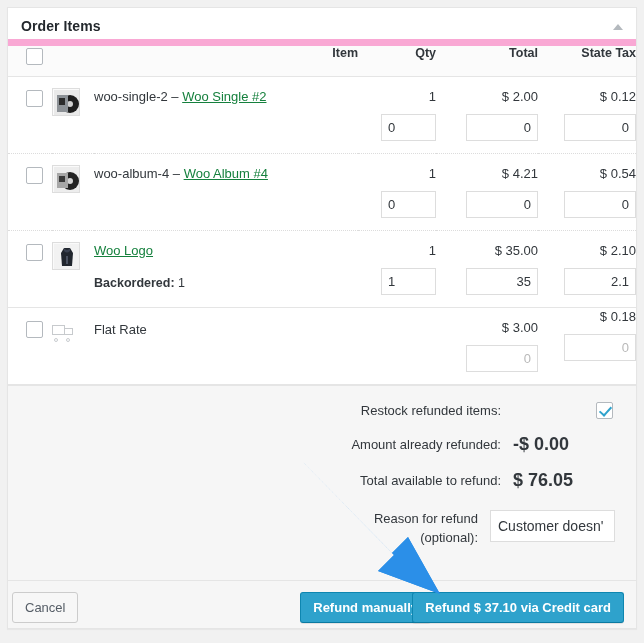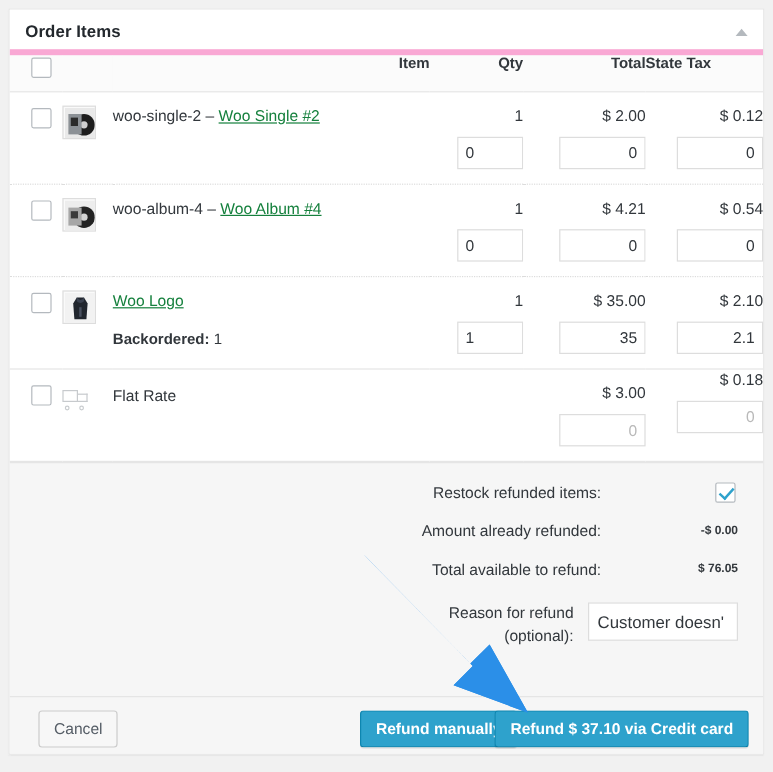--- a/index.html
+++ b/index.html
@@ -17,21 +17,21 @@
     background: #ffffff;
     border: 1px solid #e5e5e5;
     box-shadow: 0 1px 1px rgba(0,0,0,.04);
     overflow: hidden;
   }
 
   
   .panel-head {
     position: relative;
     height: 38px;
-    border-bottom: 5px solid #f9a8d4;
+    border-bottom: 7px solid #f9a8d4;
     background: #fff;
   }
   .panel-title {
     position: absolute;
     left: 13px; top: 10px;
     font-size: 14px;
     font-weight: bold;
     color: #23282d;
     letter-spacing: .1px;
   }
@@ -65,21 +65,21 @@
   }
   .col-cb    { width: 44px; }
   .col-thumb { width: 42px; }
   .col-name  { width: 264px; }
   .col-qty   { width: 78px; }
   .col-total { width: 102px; }
   .col-tax   { width: 98px; }
 
   th.th-item { text-align: right; padding-left: 6px; }
   th.th-num  { text-align: right; padding-right: 22px; }
-  th.th-tax  { text-align: left; padding-right: 22px; }
+  th.th-tax  { text-align: right; padding-right: 22px; }
 
   tbody tr.item-row td {
     border-bottom: 1px dotted #dcdcdc;
     padding-top: 11px;
     padding-bottom: 12px;
     background: #fff;
   }
   tbody tr.item-row.last-item td { border-bottom: 1px solid #e5e5e5; }
   tbody tr.shipping-row td { border-bottom: 1px solid #e5e5e5; }
 
@@ -196,25 +196,25 @@
     margin-bottom: 15px;
   }
   .rlabel {
     font-size: 13px;
     color: #32373c;
     text-align: right;
     padding-right: 12px;
     line-height: 17px;
   }
   .rvalue {
-    font-size: 10px;
+    font-size: 18px;
     font-weight: bold;
     color: #32373c;
     width: 102px;
-    text-align: right;
+    text-align: left;
     padding-right: 0px;
   }
   .rcheckwrap { width: 102px; display: flex; justify-content: flex-end; padding-right: 2px; }
   .rcheckwrap .cb { margin-left: 0; margin-top: 0; }
 
   .field-row { margin-bottom: 11px; }
   .field-row .rlabel { width: 280px; }
   .txt-field {
     width: 125px;
     height: 30px;
@@ -243,21 +243,21 @@
     height: 31px;
     font-family: "Liberation Sans", sans-serif;
     font-size: 13px;
     border-radius: 3px;
     cursor: pointer;
     line-height: 29px;
     padding: 0 12px;
     white-space: nowrap;
   }
   .btn-cancel {
-    left: 24px;
+    left: 4px;
     background: #f7f7f7;
     border: 1px solid #cccccc;
     color: #555d66;
   }
   .btn-primary {
     background: #2ea2cc;
     border: 1px solid #0e86b0;
     border-bottom-color: #0b7aa1;
     color: #ffffff;
     font-weight: bold;

